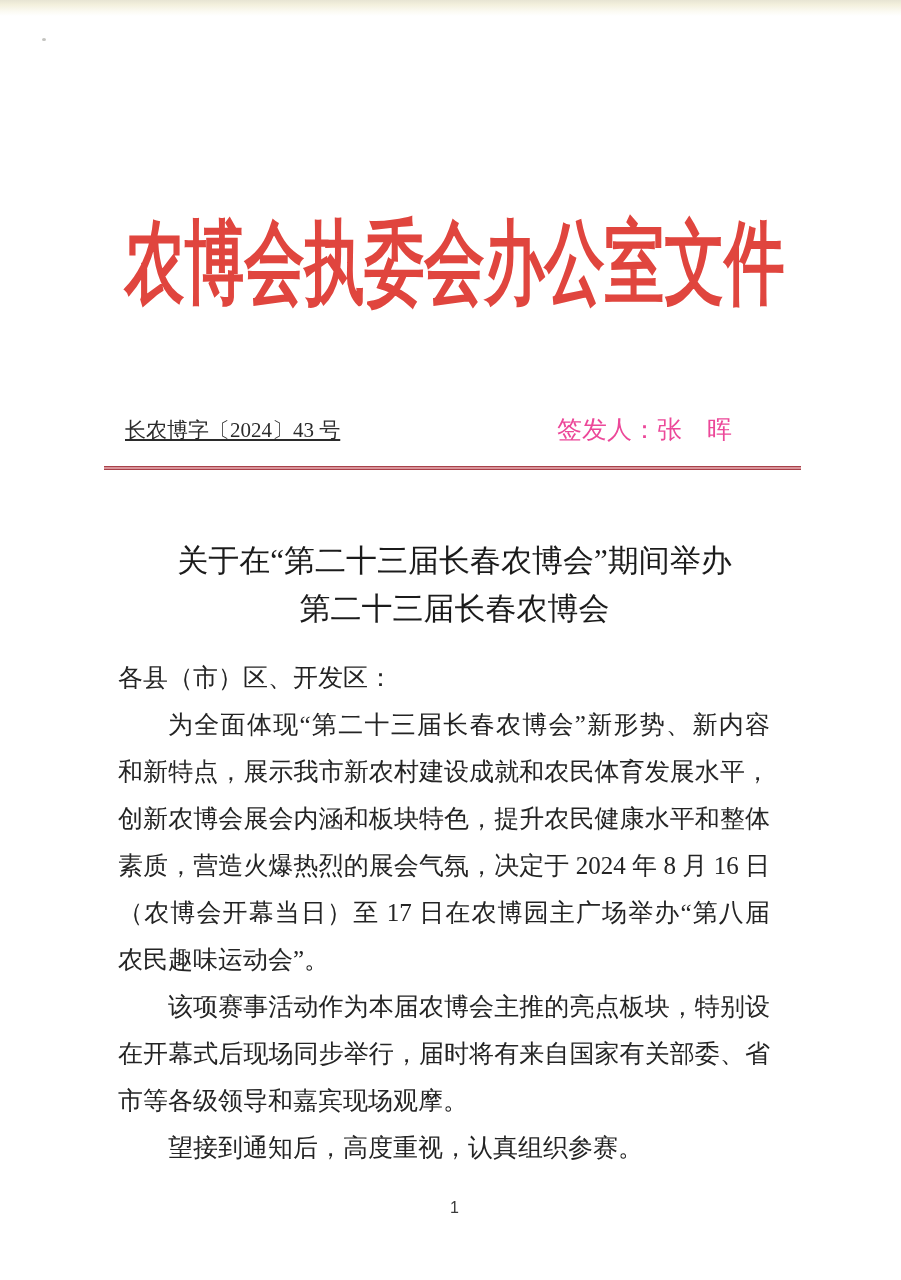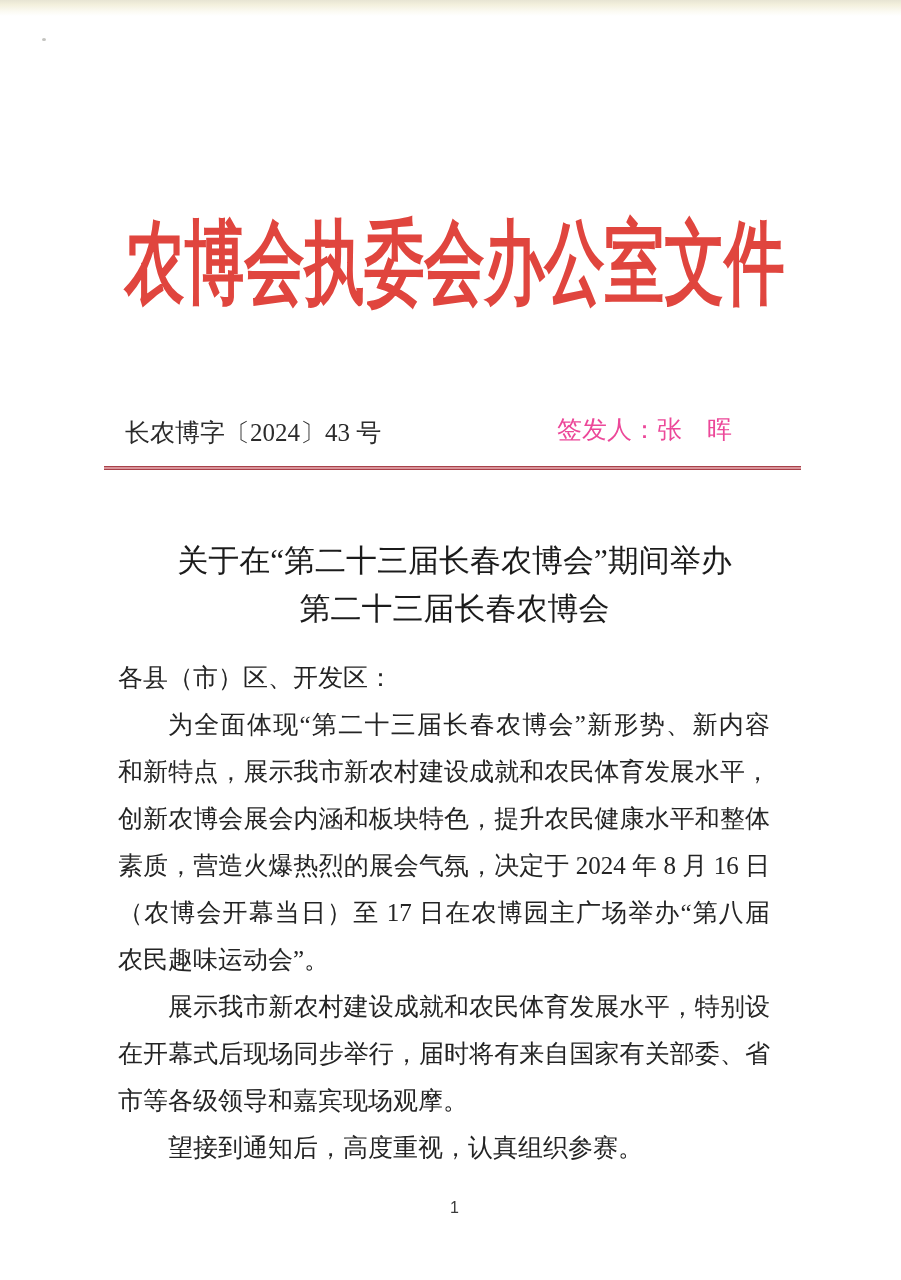--- a/index.html
+++ b/index.html
@@ -41,23 +41,24 @@
     font-weight: bold;
     white-space: nowrap;
     transform: scaleY(1.52);
     transform-origin: 50% 0;
     letter-spacing: 0px;
   }
   
   .docnum {
     position: absolute;
     top: 416px; left: 125px;
-    font-size: 25px;
+    font-size: 21px;
     color: #2b2b2b;
     white-space: nowrap;
+    text-decoration: underline;
   }
   .issuer {
     position: absolute;
     top: 413px; left: 557px;
     font-size: 25px;
     color: #ec4899;
     white-space: nowrap;
   }
   
   .red-rule {
@@ -132,21 +133,21 @@
   </div>
 
   <div class="body-text">
       <div class="bline">各县（市）区、开发区：</div>
       <div class="bline fill ind">为全面体现“第二十三届长春农博会”新形势、新内容</div>
       <div class="bline fill">和新特点，展示我市新农村建设成就和农民体育发展水平，</div>
       <div class="bline fill">创新农博会展会内涵和板块特色，提升农民健康水平和整体</div>
       <div class="bline fill">素质，营造火爆热烈的展会气氛，决定于 2024 年 8 月 16 日</div>
       <div class="bline fill">（农博会开幕当日）至 17 日在农博园主广场举办“第八届</div>
       <div class="bline">农民趣味运动会”。</div>
-      <div class="bline fill ind">展示我市新农村建设成就和农民体育发展水平，特别设</div>
+      <div class="bline fill ind">该项赛事活动作为本届农博会主推的亮点板块，特别设</div>
       <div class="bline fill">在开幕式后现场同步举行，届时将有来自国家有关部委、省</div>
       <div class="bline">市等各级领导和嘉宾现场观摩。</div>
       <div class="bline ind">望接到通知后，高度重视，认真组织参赛。</div>
     </div>
 
   <div class="page-num">1</div>
 
 </div>
 
 </body></html>

